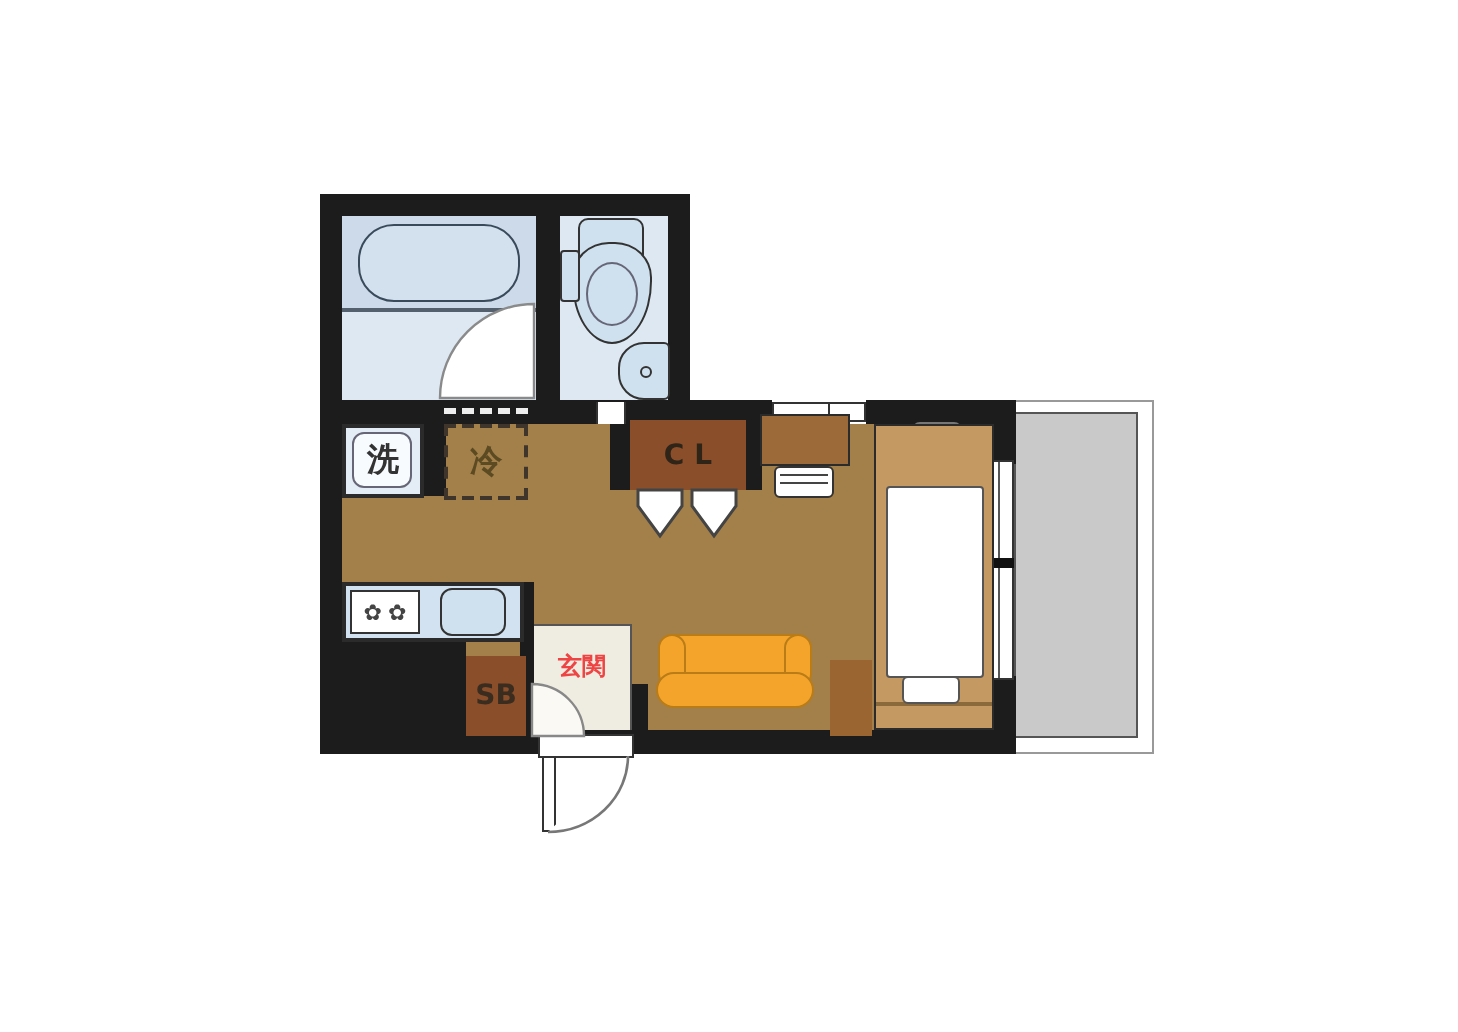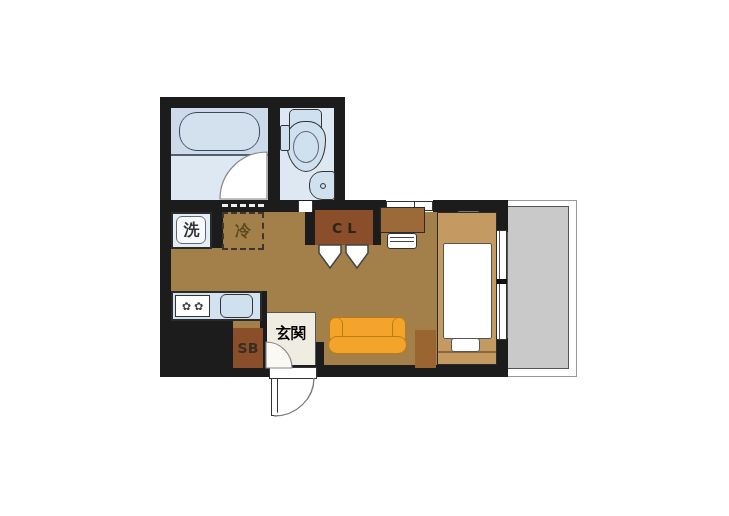--- a/index.html
+++ b/index.html
@@ -94,21 +94,21 @@
   <div class="r" style="left:451px;top:338px;width:29px;height:14px;background:#fff;border:1.5px solid #555;border-radius:3px;"></div>
   <div class="r" style="left:415px;top:330px;width:21px;height:38px;background:#9a6531;"></div>
 
   <div class="r" style="left:329px;top:317px;width:77px;height:22px;background:#f4a42a;border:1.5px solid #b97c17;border-radius:8px 8px 3px 3px;"></div>
   <div class="r" style="left:329px;top:317px;width:14px;height:27px;background:#f4a42a;border:1.5px solid #b97c17;border-radius:7px;"></div>
   <div class="r" style="left:392px;top:317px;width:14px;height:27px;background:#f4a42a;border:1.5px solid #b97c17;border-radius:7px;"></div>
   <div class="r" style="left:328px;top:336px;width:79px;height:18px;background:#f4a42a;border:1.5px solid #b97c17;border-radius:9px;"></div>
 
   <div class="r lbl" style="left:233px;top:328px;width:30px;height:40px;background:#8a4e2a;font-size:14px;color:#3a2d20;">SB</div>
 
-  <div class="r lbl" style="left:266px;top:320px;width:50px;height:26px;font-size:15px;color:#000000;">玄関</div>
+  <div class="r lbl" style="left:266px;top:320px;width:50px;height:26px;font-size:12px;color:#ef4444;">玄関</div>
 
   <svg style="left:218px;top:150px;" width="52" height="52" viewBox="0 0 52 52">
     <path d="M2,49 A47 47 0 0 1 49,2 L49,49 Z" fill="#ffffff" stroke="#8a8a8a" stroke-width="1.2"></path>
   </svg>
 
   <div class="r" style="left:269px;top:367px;width:48px;height:12px;background:#fff;border:1.5px solid #333;"></div>
   <div class="r" style="left:271px;top:378px;width:7px;height:38px;background:#fff;border:1.5px solid #333;"></div>
   <svg style="left:270px;top:374px;" width="50" height="46" viewBox="0 0 50 46">
     <path d="M4,42 A40 38 0 0 0 44,4" fill="#ffffff" stroke="#777" stroke-width="1.3"></path>
   </svg>

